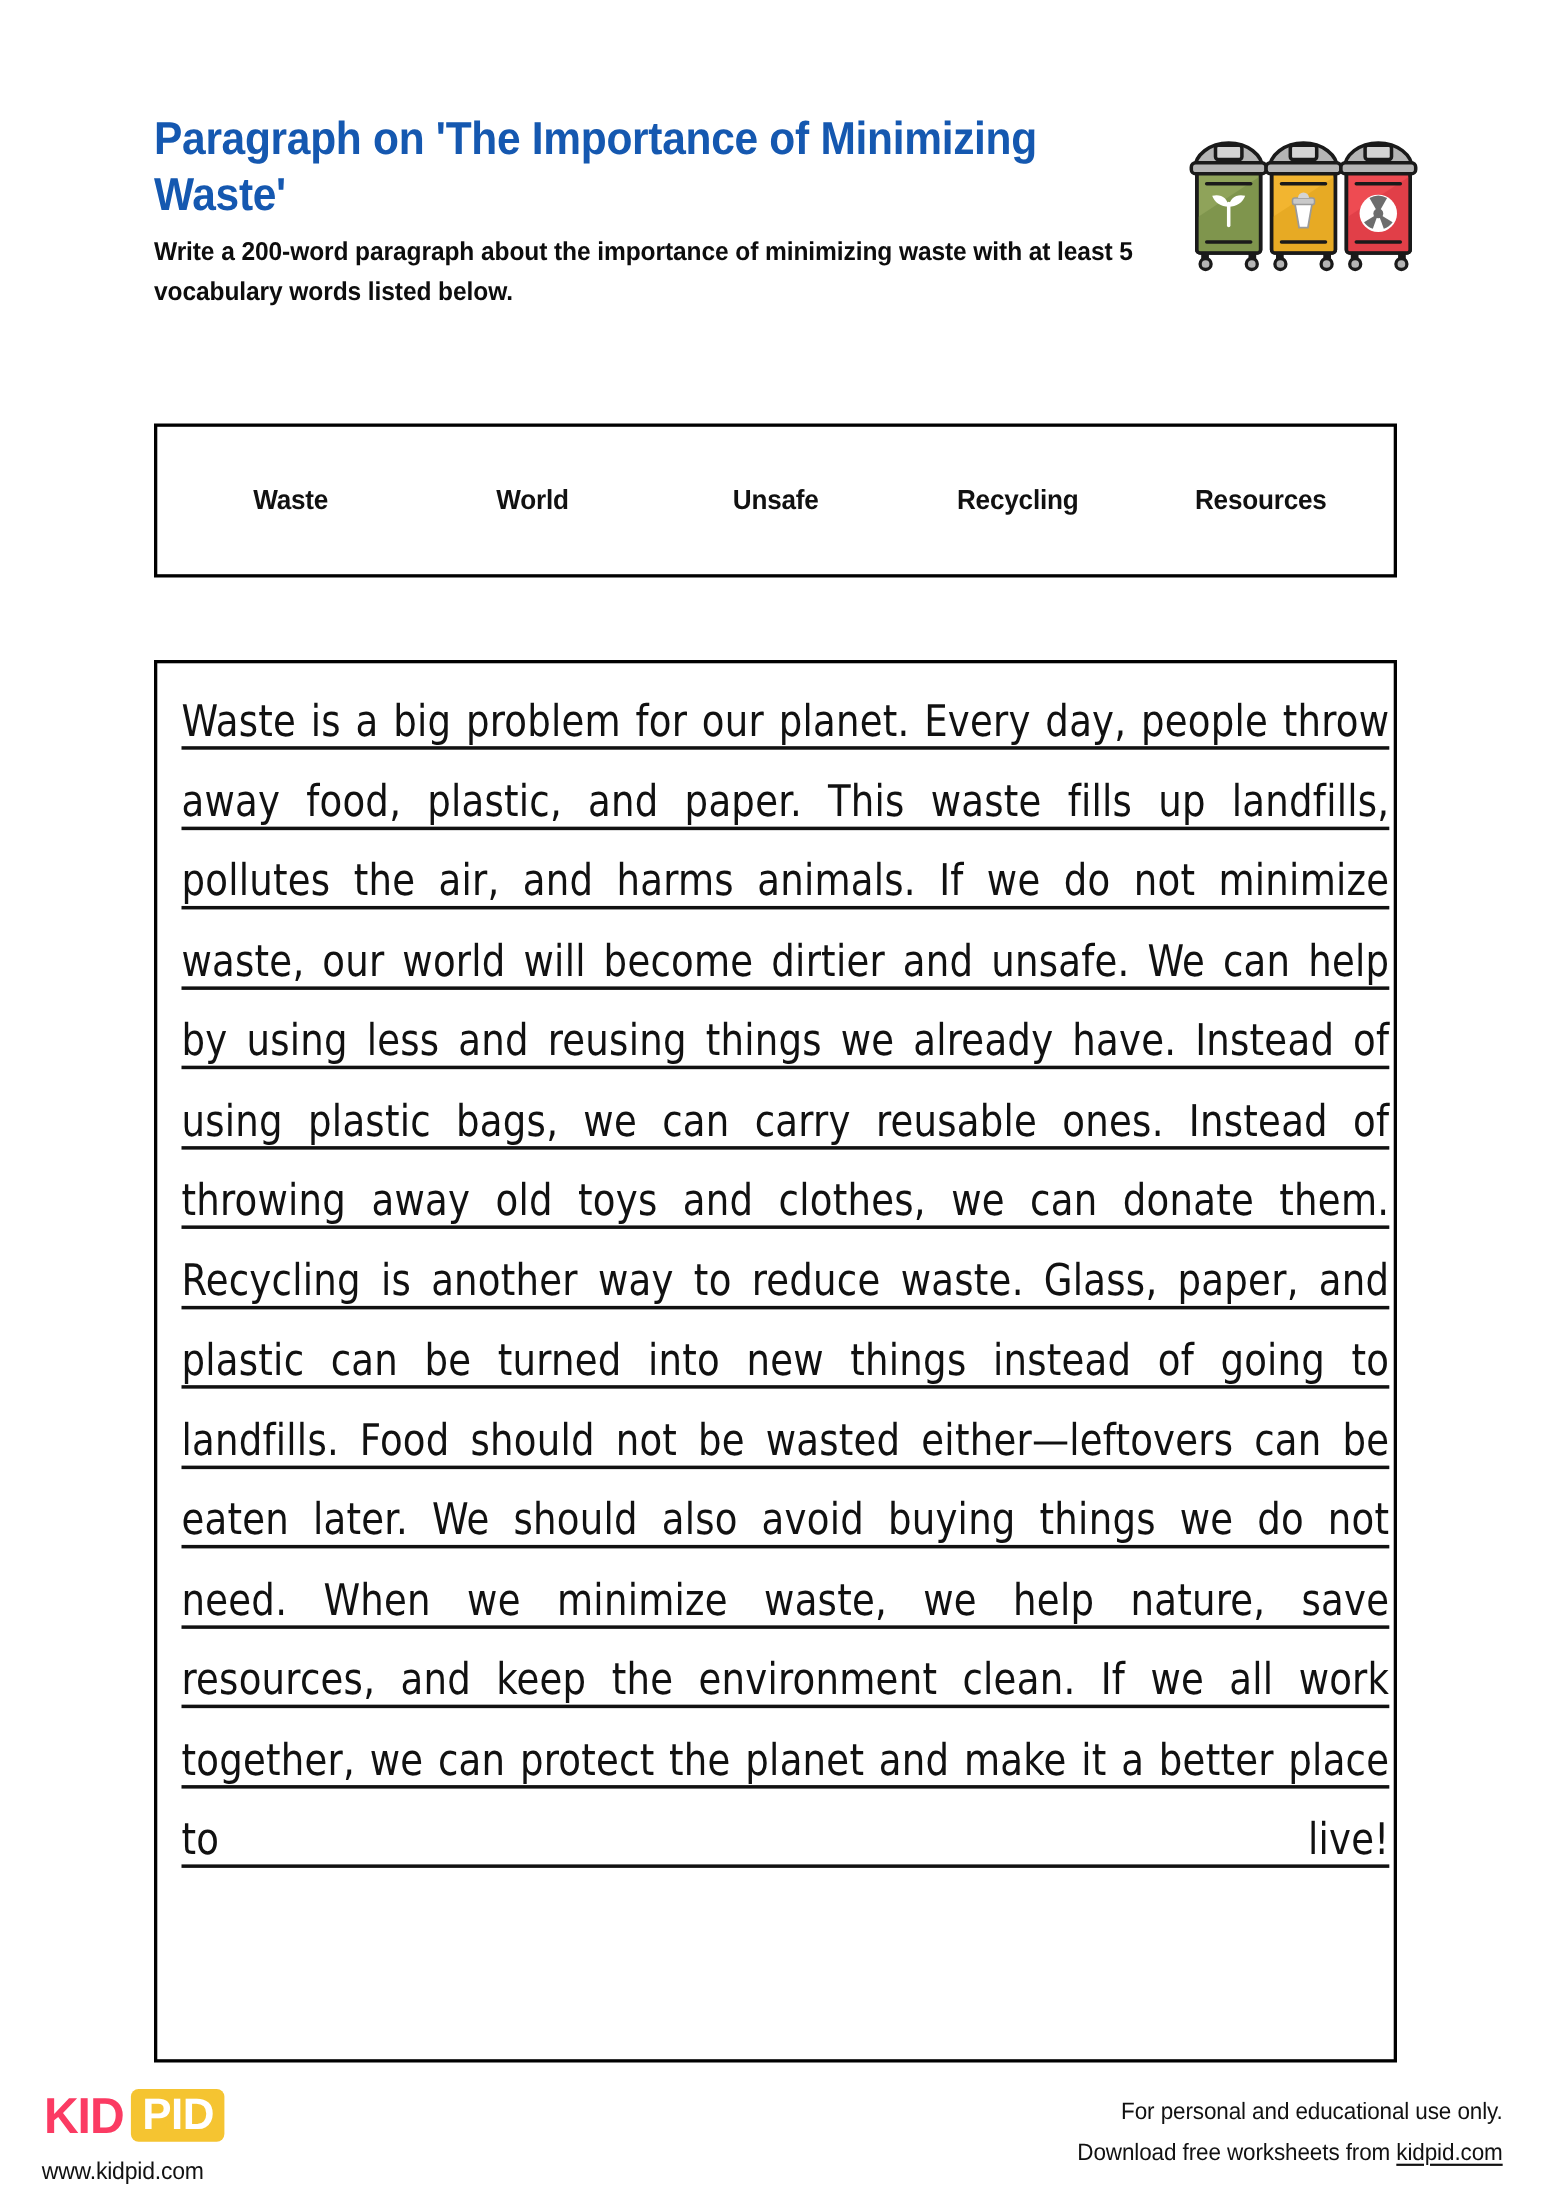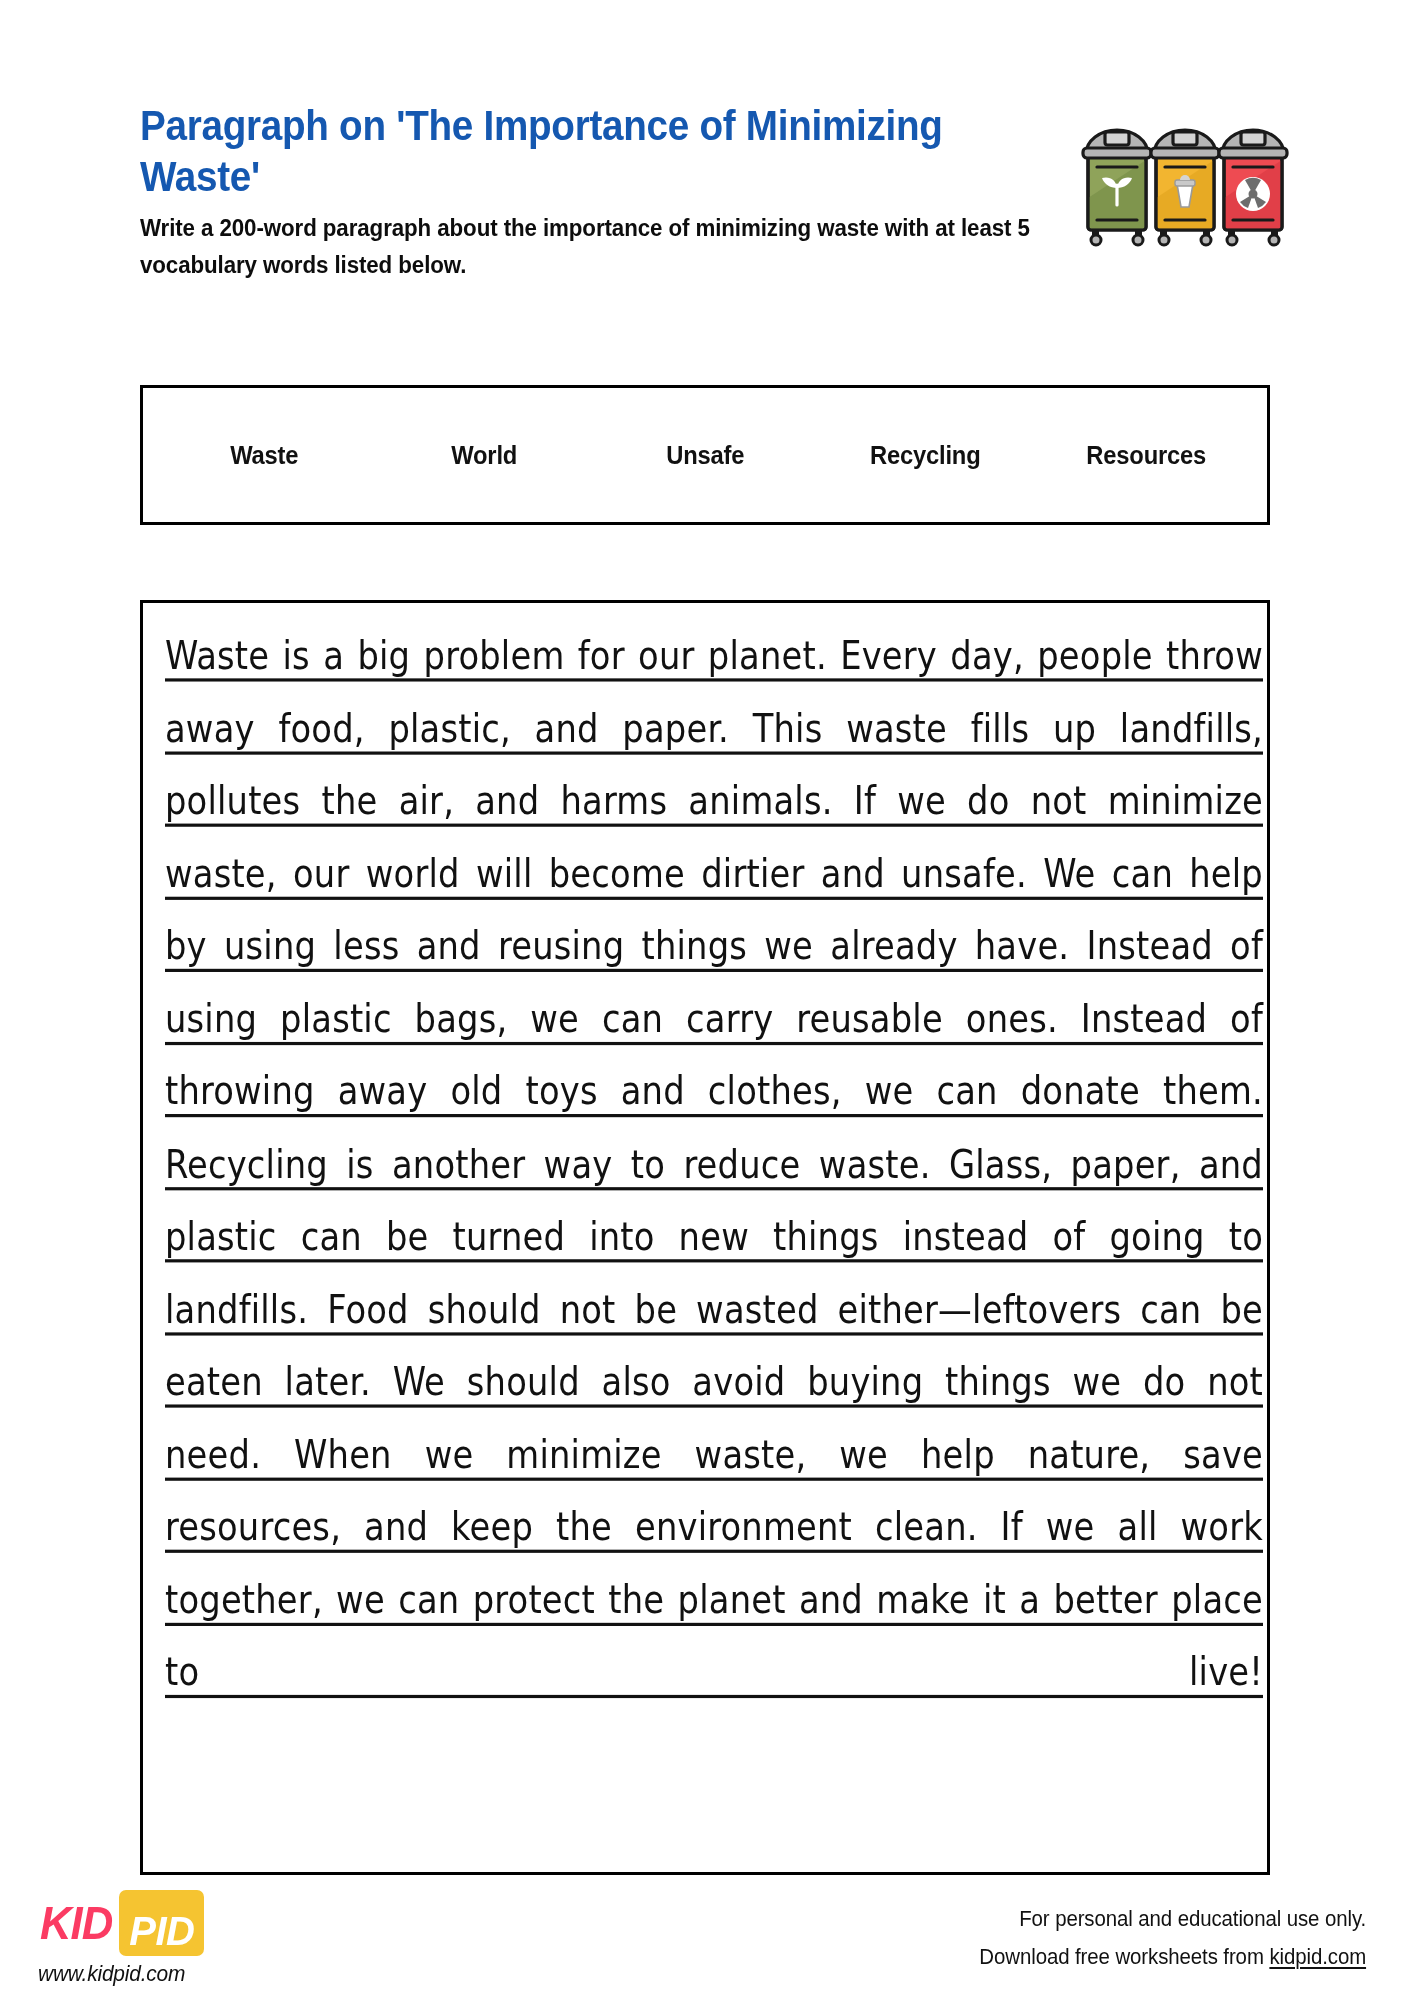--- a/index.html
+++ b/index.html
@@ -144,21 +144,20 @@
     left: 0;
     top: 1895px;
     width: 1414px;
     height: 105px;
   }
   .logo-wrap {
     position: absolute;
     left: 38px;
     top: 0px;
     width: 300px;
-    font-style: italic;
   }
   .logo-marks {
     display: flex;
     align-items: center;
     height: 56px;
   }
   .logo-kid {
     font-family: "Liberation Sans Narrow", "Liberation Sans", sans-serif;
     font-size: 46px;
     font-weight: bold;
@@ -167,21 +166,21 @@
     line-height: 1;
     transform: scaleX(0.95);
   }
   .logo-pid {
     font-family: "Liberation Sans Narrow", "Liberation Sans", sans-serif;
     font-size: 40px;
     font-weight: bold;
     color: #ffffff;
     background: #f5c431;
     border-radius: 7px;
-    padding: 21px 10px 5px 10px;
+    padding: 3px 10px 5px 10px;
     margin-left: 5px;
     letter-spacing: -0.5px;
     line-height: 1;
   }
   .logo-url {
     font-family: "Liberation Sans Narrow", "Liberation Sans", sans-serif;
     font-size: 22px;
     color: #111111;
     margin-top: 10px;
     letter-spacing: -0.2px;

